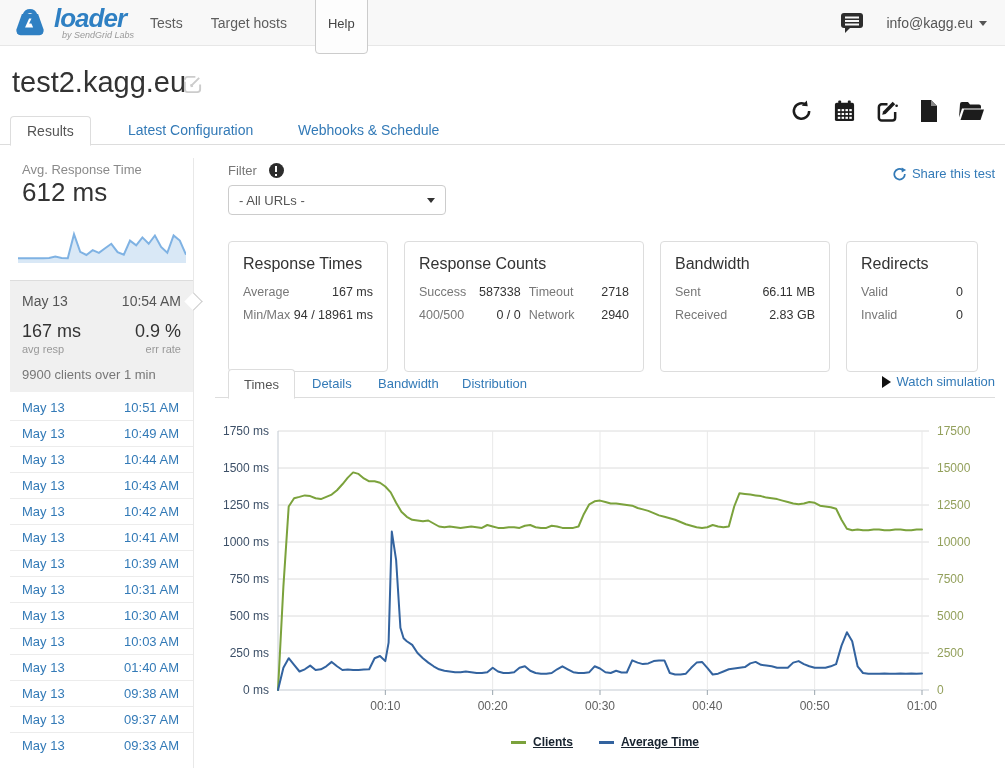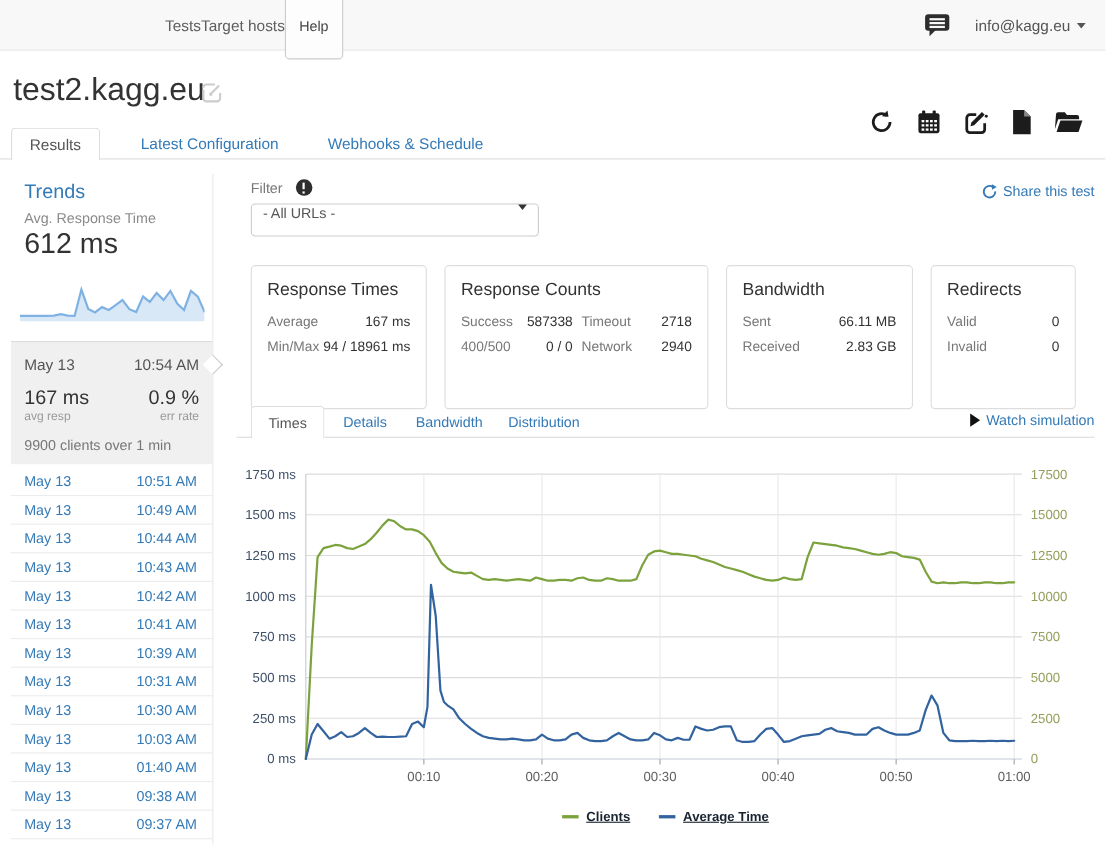--- a/index.html
+++ b/index.html
@@ -5,21 +5,21 @@
   * { margin:0; padding:0; box-sizing:border-box; }
   body { font-family:"Liberation Sans", sans-serif; background:#fff; }
   #app { position:relative; width:1005px; height:768px; overflow:hidden; background:#fff; }
 
   
   .navbar { position:absolute; top:0; left:0; width:100%; height:46px; background:#f8f8f8; border-bottom:1px solid #e7e7e7; }
   .logo { position:absolute; left:12px; top:4px; display:flex; align-items:center; cursor:pointer; }
   .logo-text { margin-left:6px; }
   .logo-title { font-size:26px; font-weight:bold; font-style:italic; color:#2f80c3; line-height:24px; letter-spacing:-1px; }
   .logo-sub { font-size:9px; font-style:italic; color:#999; margin-top:0; padding-left:8px; }
-  .nav-links { position:absolute; left:150px; top:0; height:46px; display:flex; align-items:center; }
+  .nav-links { position:absolute; left:150px; top:0; height:46px; display:flex; align-items:center; gap:28px; }
   .nav-link { font-size:14px; color:#5e5e5e; cursor:pointer; }
   .help-btn { font-size:13px; color:#444; background:#fdfdfd; border:1px solid #ccc; border-radius:4px; padding:22px 12px; cursor:pointer; }
   .nav-right { position:absolute; right:18px; top:0; height:46px; display:flex; align-items:center; gap:22px; }
   .account { font-size:14px; color:#555; cursor:pointer; display:flex; align-items:center; gap:6px; }
   .caret-down { width:0; height:0; border-left:4px solid transparent; border-right:4px solid transparent; border-top:5px solid #555; display:inline-block; }
 
   
   .page-title { position:absolute; left:12px; top:66px; font-size:29px; color:#333; }
   .title-edit { position:absolute; left:182px; top:74px; cursor:pointer; }
   .action-icons { position:absolute; right:20px; top:99px; display:flex; gap:20px; }
@@ -48,21 +48,21 @@
   .run-row:first-child { border-top:none; }
 
   
   .main { position:absolute; left:215px; top:158px; width:780px; bottom:0; }
   .filter-row { position:absolute; left:13px; top:5px; display:flex; align-items:center; gap:12px; }
   .filter-label { font-size:13px; color:#777; }
   .info-icon { width:15px; height:15px; border-radius:50%; background:#2d2d2d; position:relative; display:inline-block; }
   .info-icon::before { content:""; position:absolute; left:6.5px; top:3px; width:2px; height:6px; background:#fff; }
   .info-icon::after { content:""; position:absolute; left:6.5px; top:10.5px; width:2px; height:2px; background:#fff; }
   .share-link { position:absolute; right:0; top:8px; display:flex; align-items:center; gap:5px; font-size:13px; color:#337ab7; cursor:pointer; }
-  .url-select { position:absolute; left:13px; top:27px; width:262px; height:30px; border:1px solid #ccc; border-radius:4px; background:#fff; font-size:13px; color:#555; display:flex; padding:0 10px; cursor:pointer; }
+  .url-select { position:absolute; left:13px; top:27px; width:218px; height:30px; border:1px solid #ccc; border-radius:4px; background:#fff; font-size:13px; color:#555; display:flex; align-items:center; padding:0 10px; cursor:pointer; }
   .url-select .sel-caret { margin-left:auto; width:0; height:0; border-left:4px solid transparent; border-right:4px solid transparent; border-top:5px solid #333; }
 
   .cards { position:absolute; left:13px; top:83px; display:flex; gap:16px; }
   .card { border:1px solid #ddd; border-radius:4px; padding:13px 14px; height:131px; background:#fff; }
   .card-title { font-size:16px; color:#333; margin-bottom:12px; }
   .card-row { display:flex; justify-content:space-between; font-size:12.5px; margin-top:9px; }
   .card-row .lbl { color:#777; }
   .card-row .val { color:#333; }
   .card-times { width:160px; }
   .card-counts { width:240px; }
@@ -82,20 +82,31 @@
   .legend { position:absolute; left:0; top:577px; width:780px; display:flex; justify-content:center; gap:26px; }
   .legend-item { display:flex; align-items:center; gap:7px; font-size:12px; font-weight:bold; color:#18232f;text-decoration:underline; }
   .legend .dash { width:15px; height:3px; display:inline-block; }
 </style>
 </head>
 <body>
 
 <div id="app">
 
   <div class="navbar">
+    <div class="logo">
+      <svg width="36" height="38" viewBox="0 0 40 42">
+        <path d="M14 12 a6.5 7 0 0 1 12 0" fill="none" stroke="#2f80c3" stroke-width="4.5"></path>
+        <path d="M11 11 h18 l6 17 a5 5 0 0 1 -4.5 6.5 h-21 a5 5 0 0 1 -4.5 -6.5 z" fill="#2f80c3"></path>
+        <path d="M19 16 l-4.5 10 h9 l-2 -4.5 h-2.5 l2.7 -5.5 z" fill="#fff"></path>
+      </svg>
+      <div class="logo-text">
+        <div class="logo-title">loader</div>
+        <div class="logo-sub">by SendGrid Labs</div>
+      </div>
+    </div>
     <div class="nav-links">
       <span class="nav-link">Tests</span>
       <span class="nav-link">Target hosts</span>
       <span class="help-btn">Help</span>
     </div>
     <div class="nav-right">
       <svg width="24" height="22" viewBox="0 0 24 22">
         <rect x="1" y="1" width="22" height="15" rx="3" fill="#2d2d2d"></rect>
         <path d="M5 15 l0 6 6 -6 z" fill="#2d2d2d"></path>
         <rect x="5" y="4.5" width="14" height="2" fill="#f8f8f8"></rect>
@@ -154,21 +165,20 @@
     </svg>
   </div>
 
   <div class="tabs-bar">
     <span class="tab active" style="left:10px;">Results</span>
     <span class="tab" style="left:282px;">Webhooks &amp; Schedule</span>
     <span class="tab" style="left:112px;">Latest Configuration</span>
   </div>
 
   <div class="sidebar">
-    <div class="trends-title">Trends</div>
     <div class="metric-label">Avg. Response Time</div>
     <div class="metric-value">612 ms</div>
     <div class="sparkline-box">
       <svg id="sparkline" width="168" height="52" viewBox="0 0 168 52">
           <polygon points="0.0,44.2 6.2,44.2 12.4,44.2 18.7,44.2 24.9,44.2 31.1,43.9 37.3,42.6 43.6,43.9 49.8,44.2 56.0,20.2 62.2,37.8 68.4,41.0 74.7,36.2 80.9,38.8 87.1,34.3 93.3,29.8 99.6,38.1 105.8,40.7 112.0,26.6 118.2,31.4 124.4,23.4 130.7,29.8 136.9,21.5 143.1,33.0 149.3,38.8 155.6,21.5 161.8,26.6 168.0,40.7 168,49 0,49" fill="#d9e8f6"></polygon>
           <polyline points="0.0,44.2 6.2,44.2 12.4,44.2 18.7,44.2 24.9,44.2 31.1,43.9 37.3,42.6 43.6,43.9 49.8,44.2 56.0,20.2 62.2,37.8 68.4,41.0 74.7,36.2 80.9,38.8 87.1,34.3 93.3,29.8 99.6,38.1 105.8,40.7 112.0,26.6 118.2,31.4 124.4,23.4 130.7,29.8 136.9,21.5 143.1,33.0 149.3,38.8 155.6,21.5 161.8,26.6 168.0,40.7" fill="none" stroke="#7fb2e3" stroke-width="2"></polyline>
         </svg>
     </div>
 
     <div class="selected-run">

